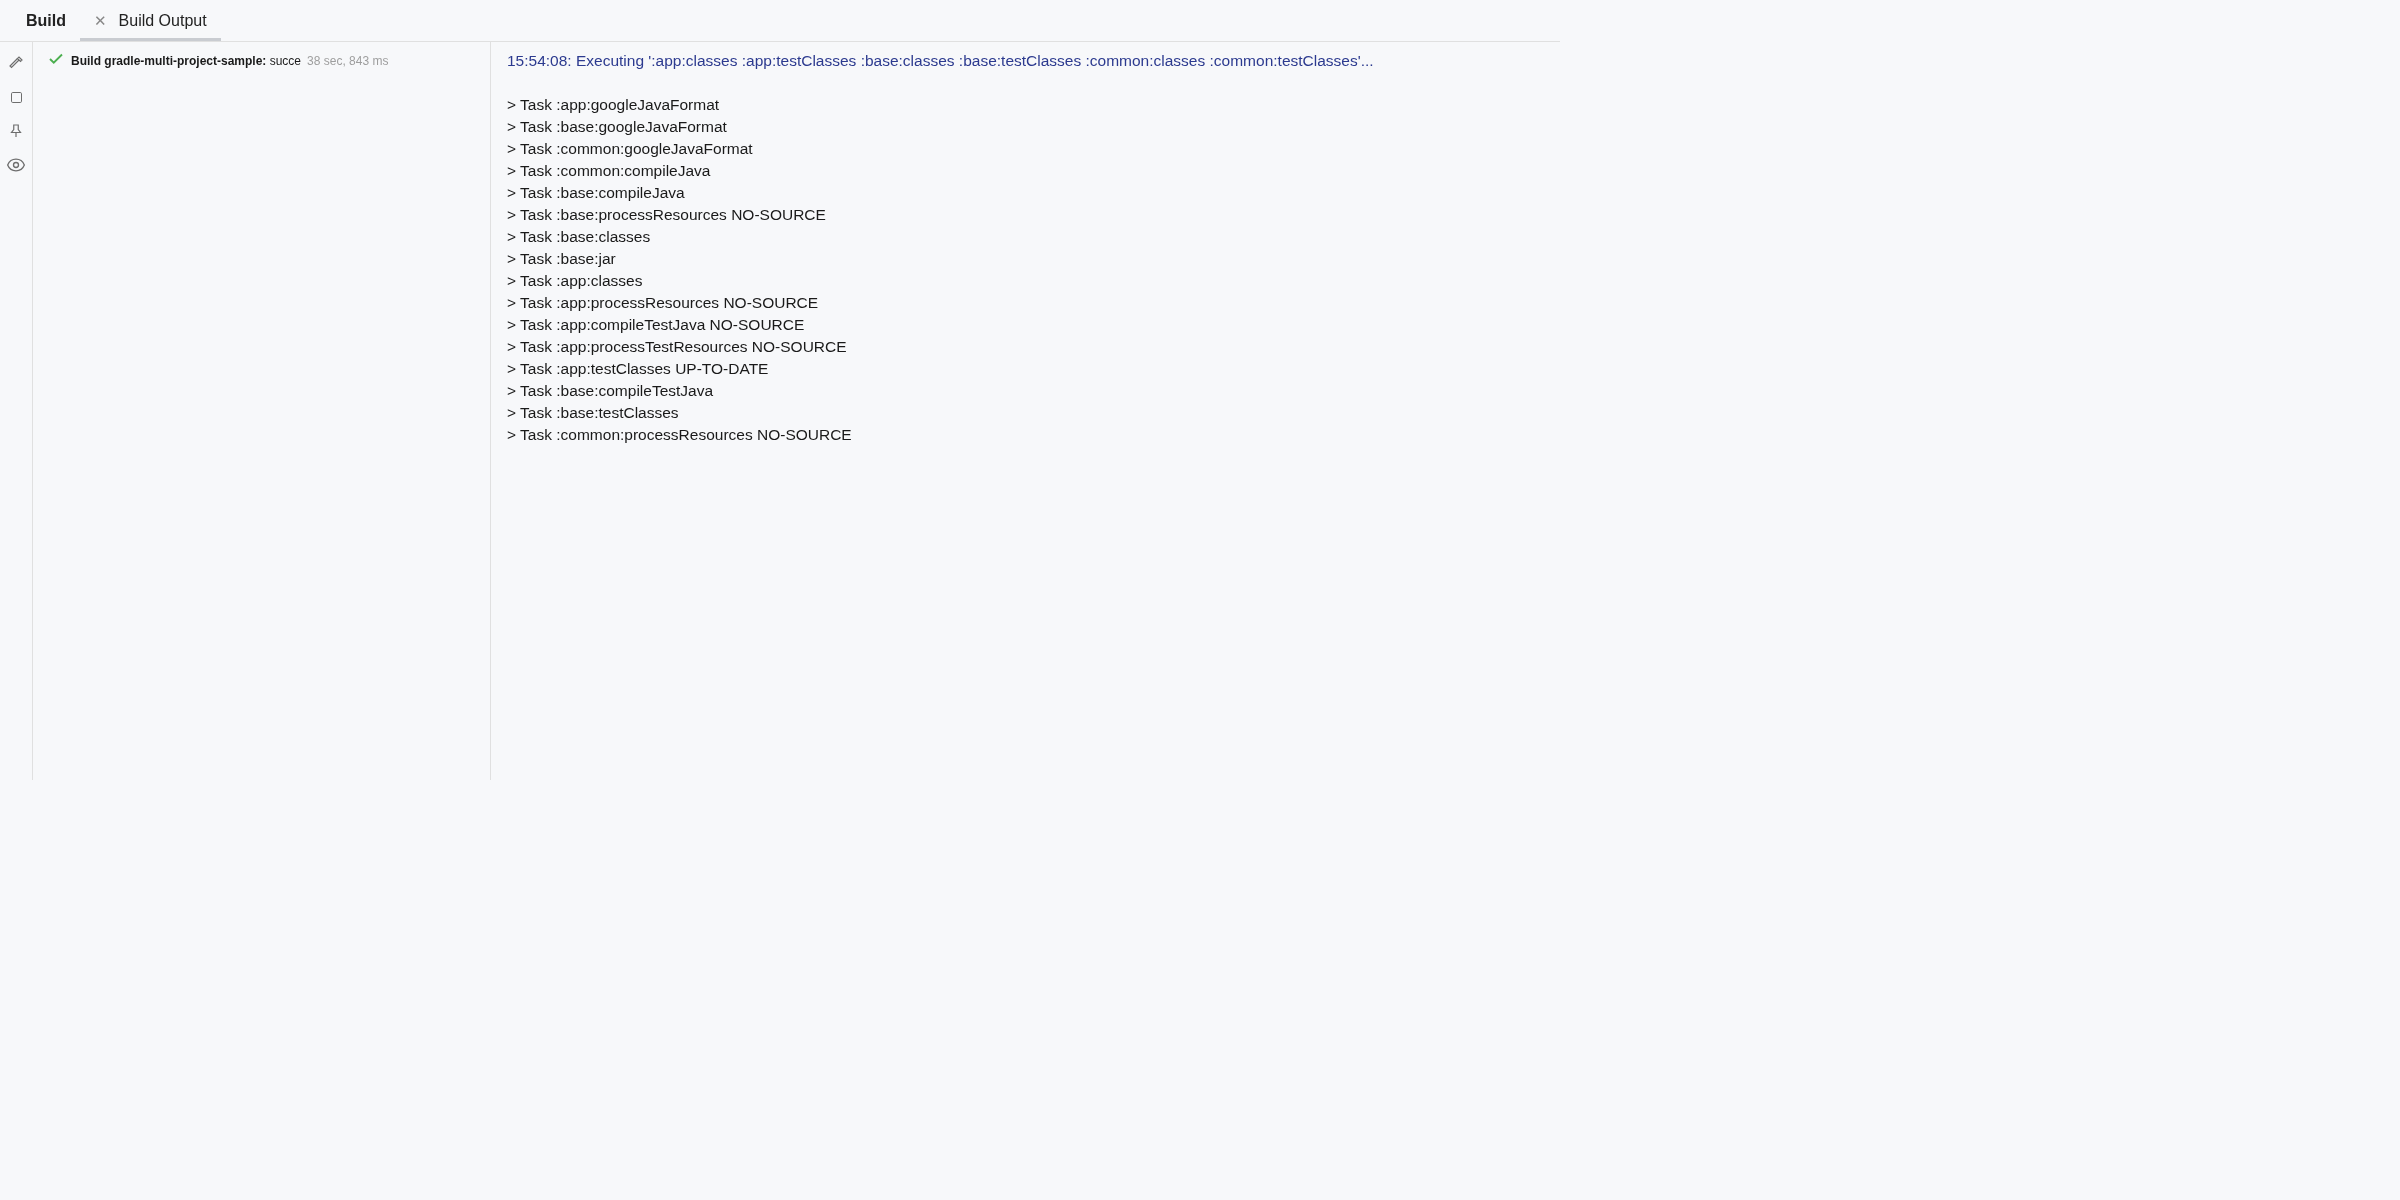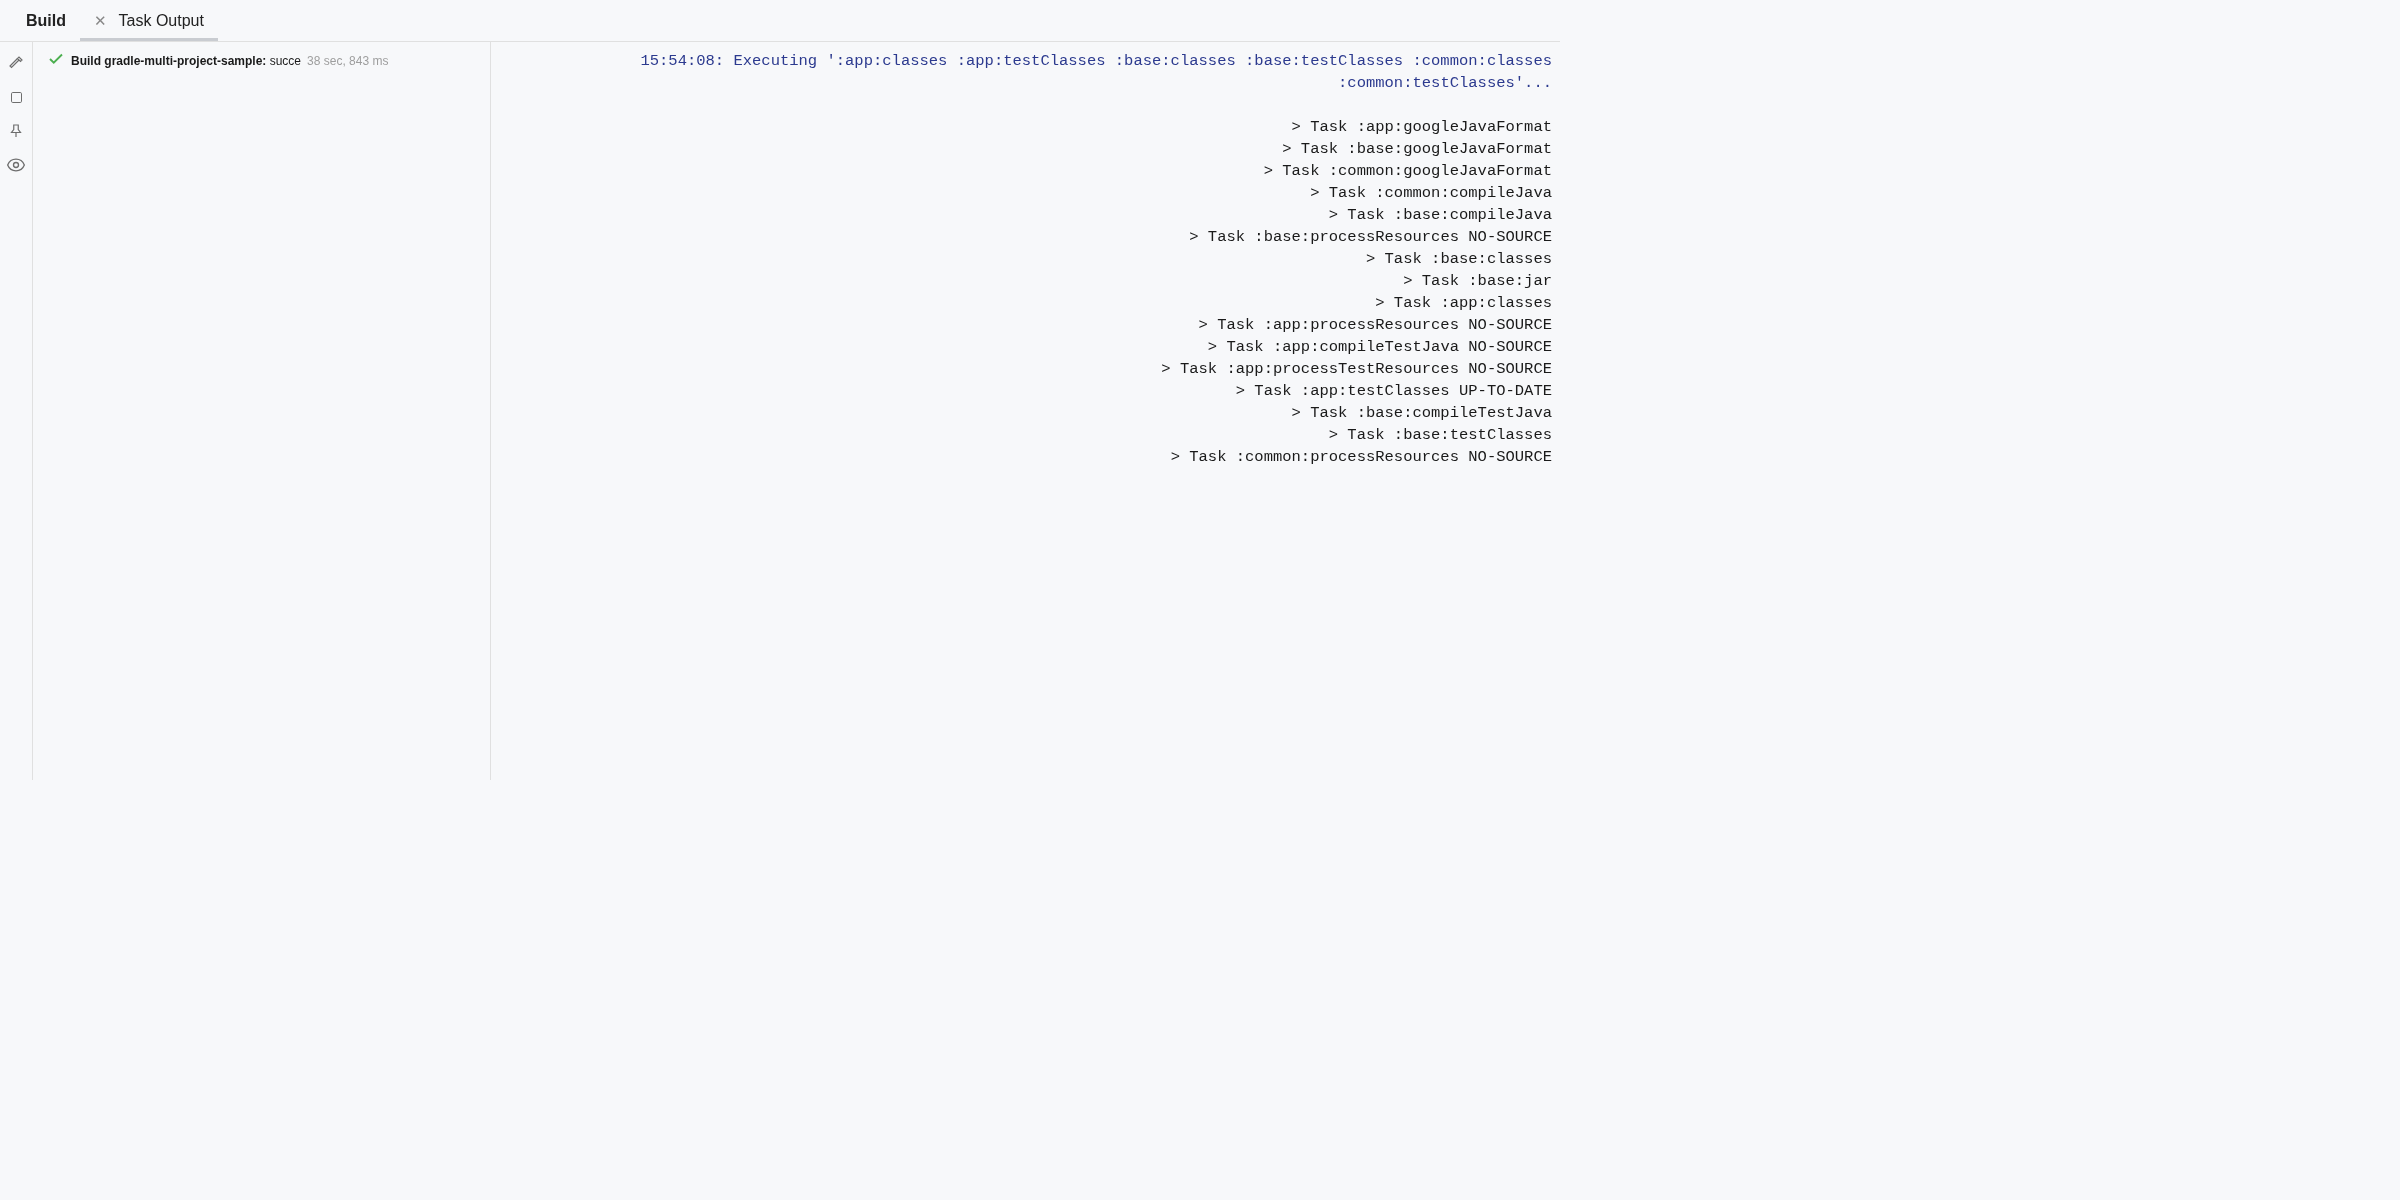--- a/index.html
+++ b/index.html
@@ -101,46 +101,45 @@
     .build-status {
       color: #1a1a1a;
     }
     .build-time {
       color: #9e9e9e;
       text-align: center;
     }
     .output-panel {
       flex: 1;
       padding: 8px 8px 8px 16px;
-      font-family: Liberation Mono, monospace;
+      font-family: Liberation Sans, sans-serif;
       font-size: 15.5px;
       line-height: 22px;
       overflow: hidden;
       color: #1a1a1a;
-      text-align: right;
     }
     .output-header {
       color: #2c3a8f;
       margin-bottom: 22px;
       line-height: 22px;
     }
     .task-line {
       white-space: pre;
     }
   </style>
 </head>
 <body>
 
 <div class="tab-bar">
   <div class="tab primary">
     <span>Build</span>
   </div>
   <div class="tab output">
     <span class="close-x">✕</span>
-    <span>Task Output</span>
+    <span>Build Output</span>
   </div>
 </div>
 
 <div class="main-area">
 
   <div class="toolbar">
     <div class="toolbar-icon">
       <svg width="18" height="18" viewBox="0 0 24 24" fill="none" stroke="currentColor" stroke-width="1.6">
         <path d="M14 6 L18 10 L20 8 L16 4 Z"></path>
         <path d="M14 6 L4 16 L6 18 L16 8"></path>

